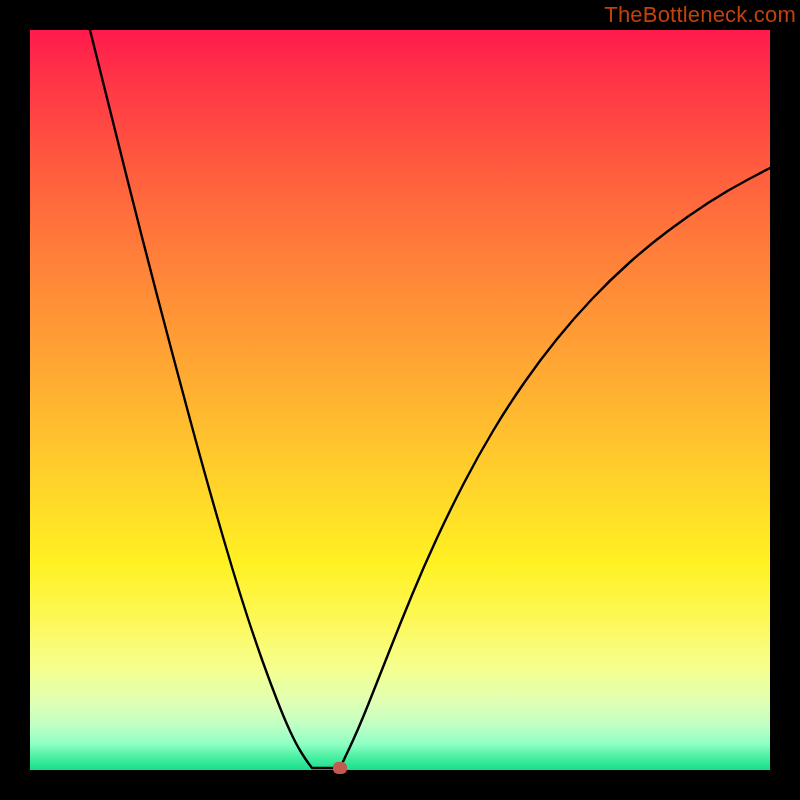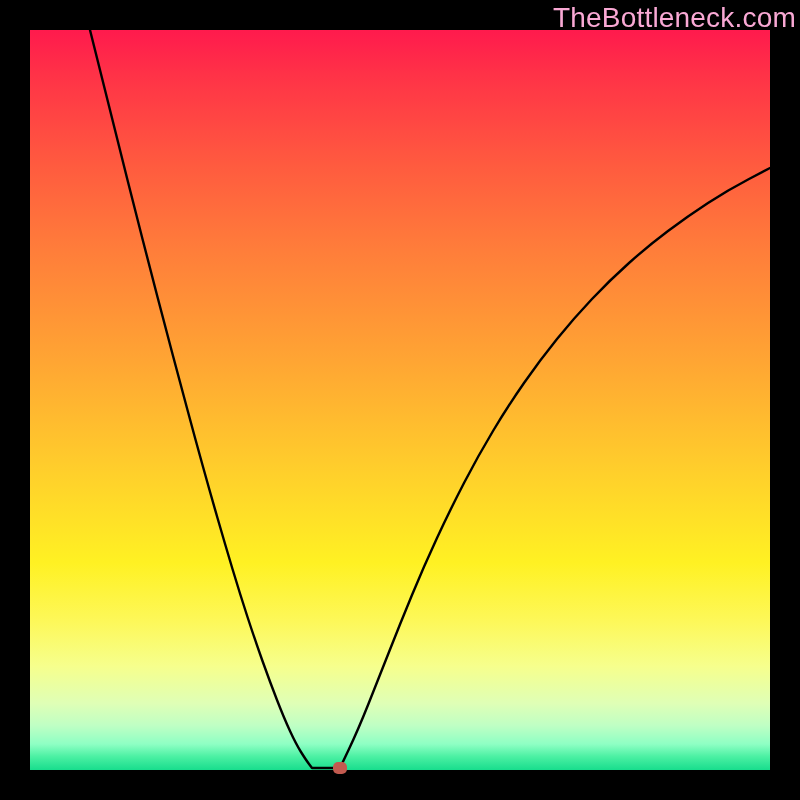--- a/index.html
+++ b/index.html
@@ -41,22 +41,22 @@
       #bfffc4 94%,
       #8effc4 96.5%,
       #4bf0a3 98.2%,
       #18dd8d 100%
     );
   }
   .watermark {
     position: absolute;
     top: 2px;
     right: 4px;
-    color: #f9a8d4;
-    font-size: 28px;
+    color: #c2410c;
+    font-size: 22px;
     font-weight: 400;
     letter-spacing: 0.2px;
     user-select: none;
   }
   svg.curve {
     position: absolute;
     left: 0;
     top: 0;
     width: 740px;
     height: 740px;

